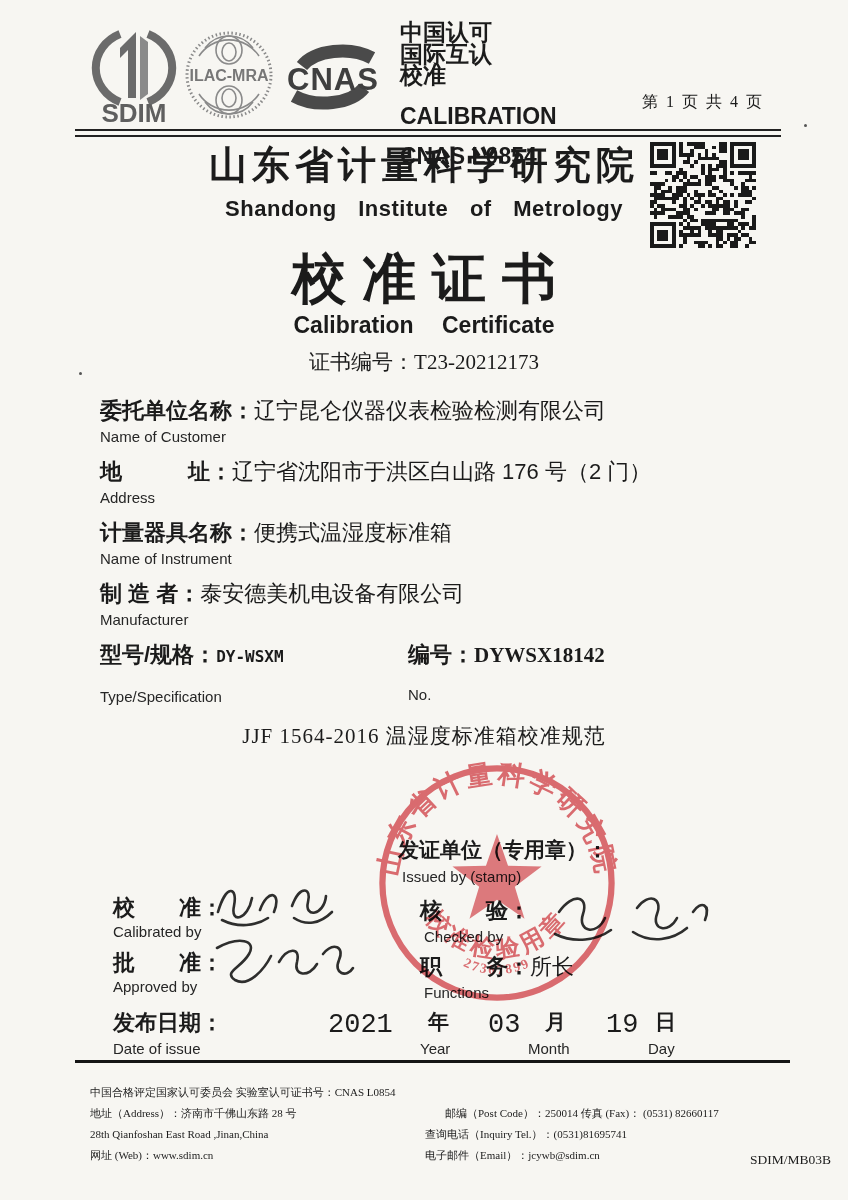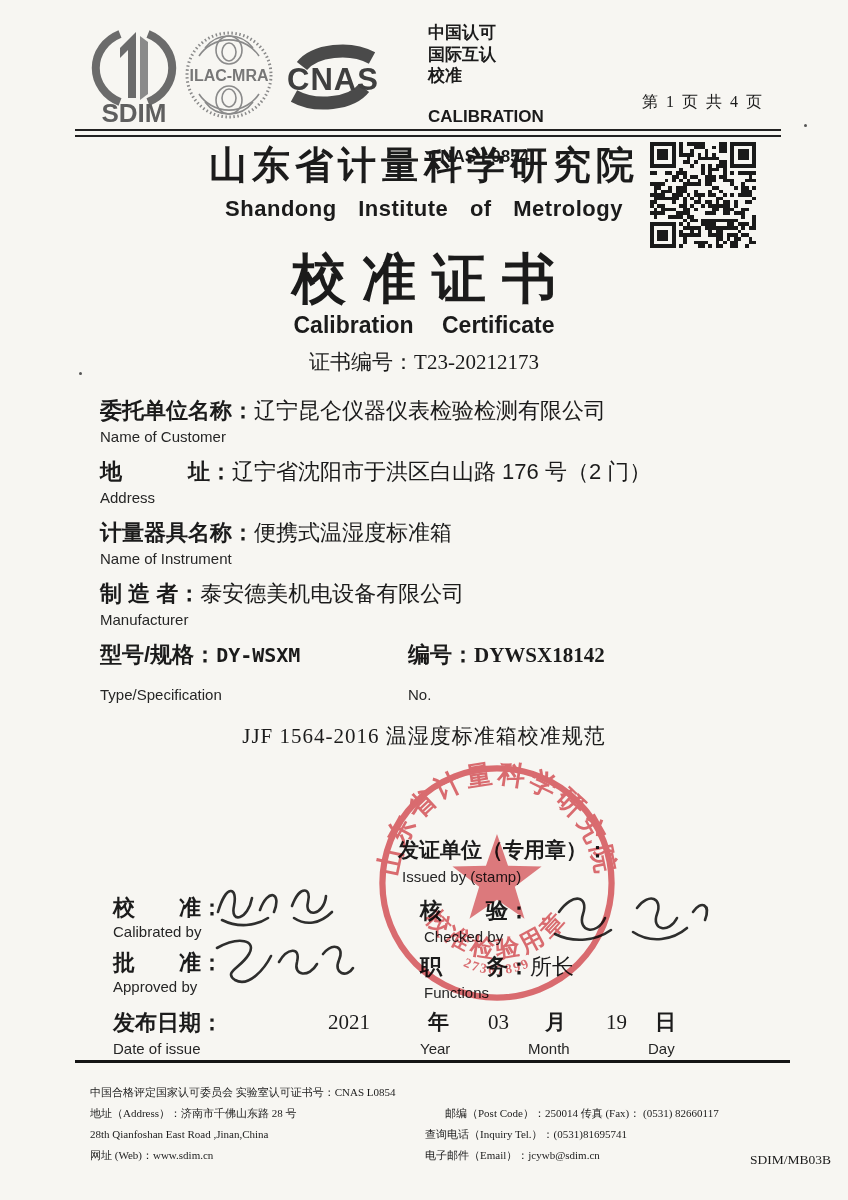--- a/index.html
+++ b/index.html
@@ -6,21 +6,21 @@
   .page{
     position:relative;width:848px;height:1200px;margin:0 auto;
     background:#f7f6f2;overflow:hidden;
     font-family:"Liberation Serif","DejaVu Serif",serif;color:#1b1b1b;
   }
   .abs{position:absolute;}
   .sans{font-family:"Liberation Sans","DejaVu Sans",sans-serif;}
   .mono{font-family:"DejaVu Sans Mono","Liberation Mono",monospace;}
 
   
-  .acc-block{left:428px;top:22px;line-height:21.5px;font-size:17px;}
+  .acc-block{left:400px;top:22px;line-height:21.5px;font-size:23px;}
   .acc-zh{font-weight:600;}
   .acc-en{font-weight:700;font-family:"Liberation Sans","DejaVu Sans",sans-serif;margin-top:19px;}
   .page-num{left:642px;top:92px;font-size:16px;letter-spacing:2px;}
   .rule-double{left:75px;top:129px;width:706px;height:4px;
     border-top:2.5px solid #222;border-bottom:2.5px solid #222;}
 
   
   .center-line{left:0;width:848px;text-align:center;}
   .inst-zh{top:140px;font-size:38px;font-weight:600;letter-spacing:5px;}
   .inst-en{top:196px;font-size:22px;font-weight:700;word-spacing:15px;letter-spacing:.5px;}
@@ -32,37 +32,37 @@
   .fields{left:100px;top:396px;width:690px;}
   .field{margin-bottom:9px;}
   .zh-line{font-size:22px;line-height:30px;}
   .zh-label{font-family:"Liberation Sans","DejaVu Sans",sans-serif;font-weight:700;}
   .zh-value{font-weight:500;font-family:"Liberation Sans","DejaVu Sans",sans-serif;}
   .en-label{font-family:"Liberation Sans","DejaVu Sans",sans-serif;
     font-size:15px;line-height:22px;color:#262626;}
   .two-col{display:flex;}
   .col-left{width:308px;}
   .serial{font-weight:700;font-size:21px;}
-  .model{font-size:20px;font-weight:600;}
+  .model{font-size:16px;font-weight:600;}
 
   .jjf-line{top:722px;font-size:21px;letter-spacing:1px;}
 
   
   .issued-zh{left:398px;top:836px;font-size:21px;font-weight:700;}
   .issued-en{left:402px;top:866px;}
   .sig-zh{font-size:22px;font-weight:700;font-family:Liberation Serif, serif;}
   .sig-en{font-size:15px;color:#262626;font-family:"Liberation Sans","DejaVu Sans",sans-serif;}
   .fn-value{font-weight:500;}
   .stamp{left:372px;top:758px;width:250px;height:250px;opacity:.82;mix-blend-mode:multiply;}
   .sig{mix-blend-mode:multiply;}
 
   
   .date-label{left:113px;top:1008px;}
   .date-en{left:113px;top:1040px;}
-  .d-num{font-size:21px;}
+  .d-num{font-size:27px;font-family:Liberation Mono, monospace;}
   .d-unit{font-size:21px;font-weight:700;font-family:"Liberation Sans","DejaVu Sans",sans-serif;}
 
   .rule-thick{left:75px;top:1060px;width:715px;height:3px;background:#151515;}
 
   
   .foot{font-size:11px;line-height:20px;margin-top:12px;}
   .form-code{left:750px;top:1152px;font-size:13.5px;}
 
   .speck{background:#555;border-radius:50%;}
 </style>

